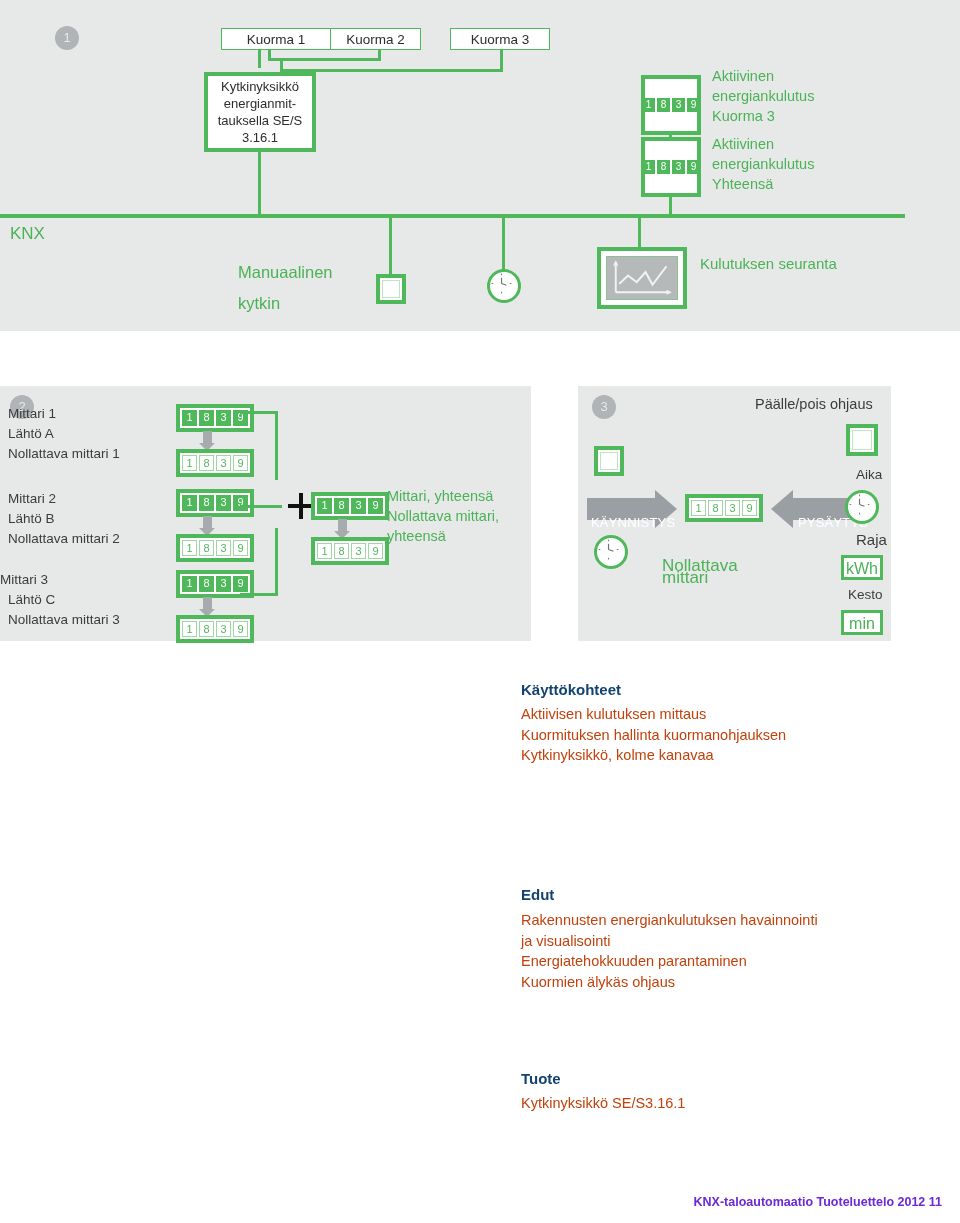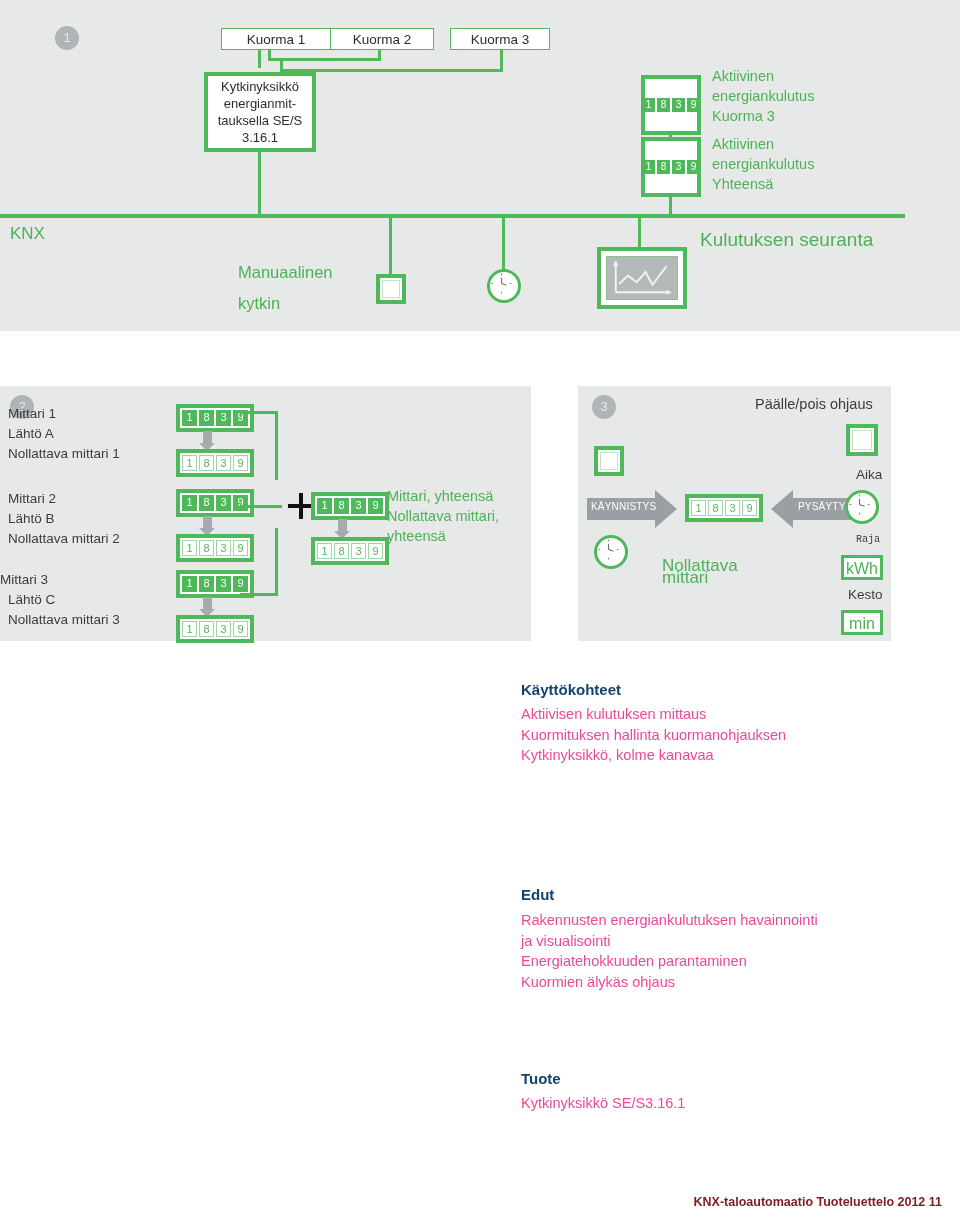--- a/index.html
+++ b/index.html
@@ -78,40 +78,40 @@
   .plus { position: absolute; }
   .plus:before, .plus:after { content: ""; position: absolute; background: #111; }
   .plus:before { left: 0; top: 11px; width: 26px; height: 4px; }
   .plus:after { left: 11px; top: 0; width: 4px; height: 26px; }
 
   .gray-arrow { position: absolute; height: 38px; }
   .gray-arrow .body { position: absolute; top: 8px; height: 22px; background: #9a9fa3; }
   .gray-arrow .head { position: absolute; top: 0; width: 0; height: 0; }
   .gray-arrow.right .head { border-top: 19px solid transparent; border-bottom: 19px solid transparent; border-left: 22px solid #9a9fa3; right: 0; }
   .gray-arrow.left  .head { border-top: 19px solid transparent; border-bottom: 19px solid transparent; border-right: 22px solid #9a9fa3; left: 0; }
-  .gray-arrow .txt { position: absolute; top: 11px; color: #ffffff; font-size: 10px; letter-spacing: .2px; white-space: nowrap; }
+  .gray-arrow .txt { position: absolute; top: 25px; color: #ffffff; font-size: 13px; letter-spacing: .2px; white-space: nowrap; }
 
   .unitbox { position: absolute; border: 3px solid #4eb85a; background: #fff;
              color: #4cb257; font-size: 16px; text-align: center; line-height: 21px; }
 
   .sec-title { position: absolute; color: #12436e; font-size: 15px; font-weight: bold; }
-  .sec-body { position: absolute; color: #ec4899; font-size: 14.5px; line-height: 20.5px; }
-
-  .footer { position: absolute; right: 18px; bottom: 14px; color: #7f1d1d;
+  .sec-body { position: absolute; color: #c2410c; font-size: 14.5px; line-height: 20.5px; }
+
+  .footer { position: absolute; right: 18px; bottom: 14px; color: #6d28d9;
             font-size: 12.5px; font-weight: bold; }
 </style>
 </head>
 <body>
 
 <div class="panel" id="panel-1"></div>
 
 <div class="badge" style="left:55px; top:26px;">1</div>
 
 <div class="loadbox" style="left:205px; top:28px; width:110px; height:22px;margin-left:16px;">Kuorma 1</div>
-<div class="loadbox" style="left:330px; top:28px; width:104px; height:22px;">Kuorma 2</div>
+<div class="loadbox" style="left:330px; top:28px; width:91px; height:22px;">Kuorma 2</div>
 <div class="loadbox" style="left:450px; top:28px; width:100px; height:22px;">Kuorma 3</div>
 
 <div class="wire" style="left:258px; top:50px; width:3px; height:18px;"></div>
 <div class="wire" style="left:268px; top:50px; width:3px; height:11px;"></div>
 <div class="wire" style="left:378px; top:50px; width:3px; height:11px;"></div>
 <div class="wire" style="left:268px; top:58px; width:113px; height:3px;"></div>
 <div class="wire" style="left:500px; top:50px; width:3px; height:22px;"></div>
 <div class="wire" style="left:280px; top:69px; width:223px; height:3px;"></div>
 <div class="wire" style="left:280px; top:58px; width:3px; height:14px;"></div>
 
@@ -183,21 +183,21 @@
   <div class="screen">
     <svg viewBox="0 0 80 50" width="100%" height="100%" preserveAspectRatio="none" style="display:block">
       <polyline points="10,42 10,6" fill="none" stroke="#f2f2f2" stroke-width="2.2"></polyline>
       <polyline points="7,10 10,4 13,10" fill="#f2f2f2" stroke="none"></polyline>
       <polyline points="10,42 72,42" fill="none" stroke="#f2f2f2" stroke-width="2.2"></polyline>
       <polyline points="68,39 74,42 68,45" fill="#f2f2f2" stroke="none"></polyline>
       <polyline points="14,32 24,22 34,30 44,18 52,33 68,11" fill="none" stroke="#f2f2f2" stroke-width="2.4"></polyline>
     </svg>
   </div>
 </div>
-<div class="glabel" style="left:700px; top:230px; font-size:19px;">Kulutuksen seuranta</div>
+<div class="glabel" style="left:700px; top:254px; font-size:15px;">Kulutuksen seuranta</div>
 
 <div class="panel" id="panel-2"></div>
 
 <div class="badge" style="left:10px; top:395px;">2</div>
 
 <div class="dlabel" style="left:8px; top:404px;">Mittari 1</div>
 <div class="dlabel" style="left:8px; top:424px;">Lähtö A</div>
 <div class="dlabel" style="left:8px; top:444px;">Nollattava mittari 1</div>
 
 <div class="dlabel" style="left:8px; top:489px;">Mittari 2</div>
@@ -332,21 +332,21 @@
     <line x1="14" y1="14" x2="20" y2="16" stroke="#707070" stroke-width="1.4"></line>
     <g stroke="#7a7a7a" stroke-width="1.2">
       <line x1="14" y1="2" x2="14" y2="4"></line>
         <line x1="14" y1="24" x2="14" y2="26"></line>
       <line x1="2" y1="14" x2="4" y2="14"></line>
         <line x1="24" y1="14" x2="26" y2="14"></line>
     </g>
   </svg>
 </div>
 
-<div class="dlabel" style="left:856px; top:530px; font-size:10px;font-family:Liberation Mono, monospace;">Raja</div>
+<div class="dlabel" style="left:856px; top:530px; font-size:15px;">Raja</div>
 <div class="unitbox" style="left:841px; top:555px; width:42px; height:25px;">kWh</div>
 
 <div class="dlabel" style="left:848px; top:585px; font-size:13.5px;">Kesto</div>
 <div class="unitbox" style="left:841px; top:610px; width:42px; height:25px;">min</div>
 
 <div class="sec-title" style="left:521px; top:681px;">Käyttökohteet</div>
 <div class="sec-body" style="left:521px; top:704px;">
   <div>Aktiivisen kulutuksen mittaus</div>
   <div>Kuormituksen hallinta kuormanohjauksen</div>
   <div>Kytkinyksikkö, kolme kanavaa</div>

